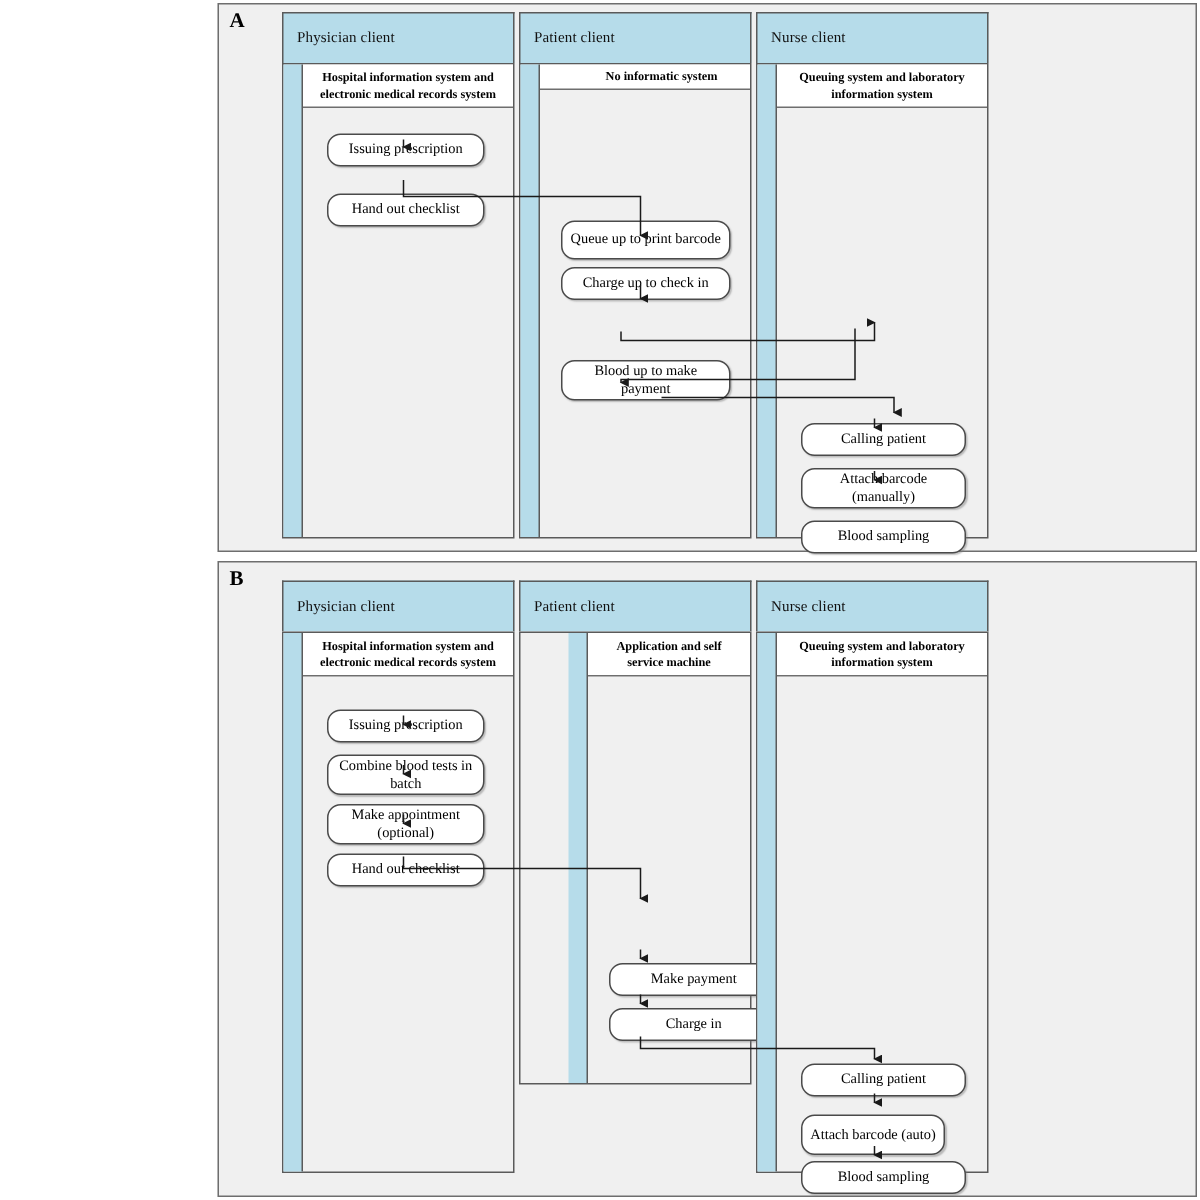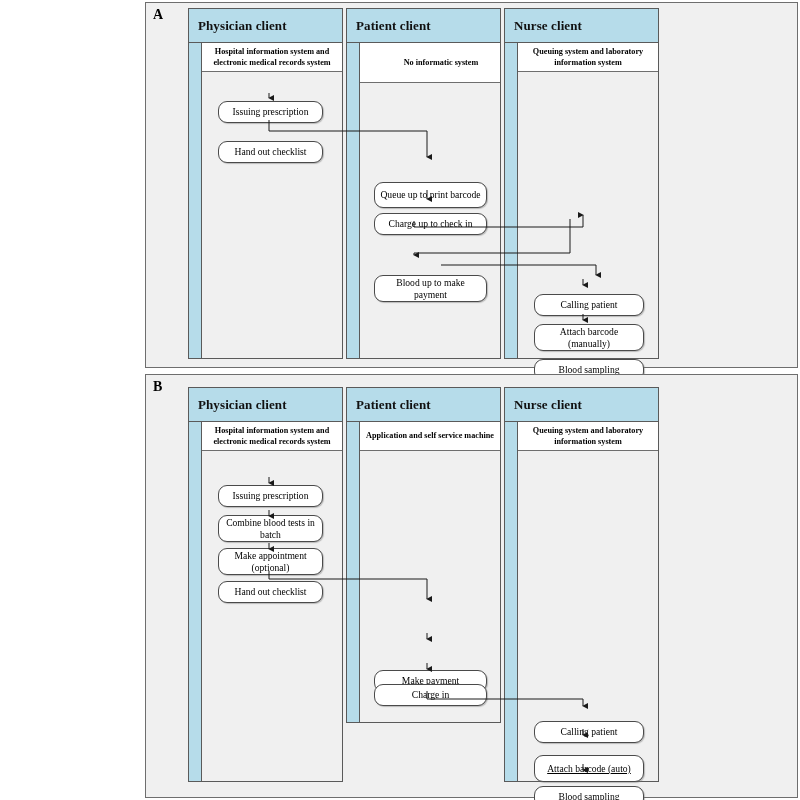--- a/index.html
+++ b/index.html
@@ -45,22 +45,22 @@
   .lane {
     position: absolute;
     box-sizing: border-box;
   }
   .lane-header {
     box-sizing: border-box;
     height: 34px;
     background: #b6dcea;
     border: 1px solid #5a5a5a;
     border-bottom: none;
-    font-weight: bold;
-    font-size: 13px;
+    font-weight: normal;
+    font-size: 10px;
     color: #111;
     display: flex;
     align-items: center;
     padding-left: 9px;
     letter-spacing: 0.1px;
   }
   .lane-body {
     box-sizing: border-box;
     border: 1px solid #5a5a5a;
     position: relative;
@@ -108,21 +108,20 @@
     border-radius: 9px;
     display: flex;
     align-items: center;
     justify-content: center;
     text-align: center;
     font-size: 9.6px;
     color: #000;
     line-height: 1.2;
     padding: 1px 4px;
     box-shadow: 1px 1px 1px rgba(120,120,120,0.45);
-    margin-top: 12px;
   }
 
   svg.wires {
     position: absolute;
     left: 0; top: 0;
     pointer-events: none;
     overflow: visible;
   }
 </style>
 </head>
@@ -145,21 +144,21 @@
           </div>
         </div>
       </div>
     </div>
 
     <div class="lane" style="left:200px; top:5px; width:155px;">
       <div class="lane-header">Patient client</div>
       <div class="lane-body" style="height:317px;">
         <div class="lane-strip"></div>
         <div class="lane-content">
-          <div class="lane-subtitle" style="height:40px;padding-left:28px;">No informatic system</div>
+          <div class="lane-subtitle" style="height:17px;padding-left:28px;">No informatic system</div>
           <div class="lane-canvas">
             <div class="node" style="left:14px; top:87px; width:113px; height:26px;">Queue up to print barcode</div>
             <div class="node" style="left:14px; top:118px; width:113px; height:22px;">Charge up to check in</div>
             <div class="node" style="left:14px; top:180px; width:113px; height:27px;">Blood up to make payment</div>
           </div>
         </div>
       </div>
     </div>
 
     <div class="lane" style="left:358px; top:5px; width:155px;">
@@ -218,41 +217,41 @@
             <div class="node" style="left:16px; top:85px; width:105px; height:27px;">Make appointment (optional)</div>
             <div class="node" style="left:16px; top:52px; width:105px; height:27px;">Combine blood tests in batch</div>
             <div class="node" style="left:16px; top:118px; width:105px; height:22px;">Hand out checklist</div>
           </div>
         </div>
       </div>
     </div>
 
     <div class="lane" style="left:200px; top:12px; width:155px;">
       <div class="lane-header">Patient client</div>
-      <div class="lane-body" style="height:302px;">
+      <div class="lane-body" style="height:302px;padding-left:32px;">
         <div class="lane-strip"></div>
         <div class="lane-content">
           <div class="lane-subtitle" style="height:29px;">Application and self service machine</div>
           <div class="lane-canvas">
-            <div class="node" style="left:14px; top:207px; width:113px; height:22px;text-align:right;">Make payment</div>
+            <div class="node" style="left:14px; top:191px; width:113px; height:22px;text-align:right;">Make payment</div>
             <div class="node" style="left:14px; top:221px; width:113px; height:22px;">Charge in</div>
           </div>
         </div>
       </div>
     </div>
 
     <div class="lane" style="left:358px; top:12px; width:155px;">
       <div class="lane-header">Nurse client</div>
       <div class="lane-body" style="height:361px;">
         <div class="lane-strip"></div>
         <div class="lane-content">
           <div class="lane-subtitle" style="height:29px;">Queuing system and laboratory information system</div>
           <div class="lane-canvas">
             <div class="node" style="left:16px; top:258px; width:110px; height:22px;">Calling patient</div>
-            <div class="node" style="left:16px; top:292px; width:110px; height:27px;text-decoration:underline;">Attach barcode (auto)</div>
+            <div class="node" style="left:16px; top:292px; width:96px; height:27px;">Attach barcode (auto)</div>
             <div class="node" style="left:16px; top:323px; width:110px; height:22px;">Blood sampling</div>
           </div>
         </div>
       </div>
     </div>
 
     <svg class="wires" width="653" height="424">
       <defs>
         <marker id="ahB" markerWidth="7" markerHeight="7" refX="3" refY="5.2" orient="auto" markerUnits="userSpaceOnUse">
           <path d="M0,0 L6,0 L3,6 z" fill="#1a1a1a"></path>

